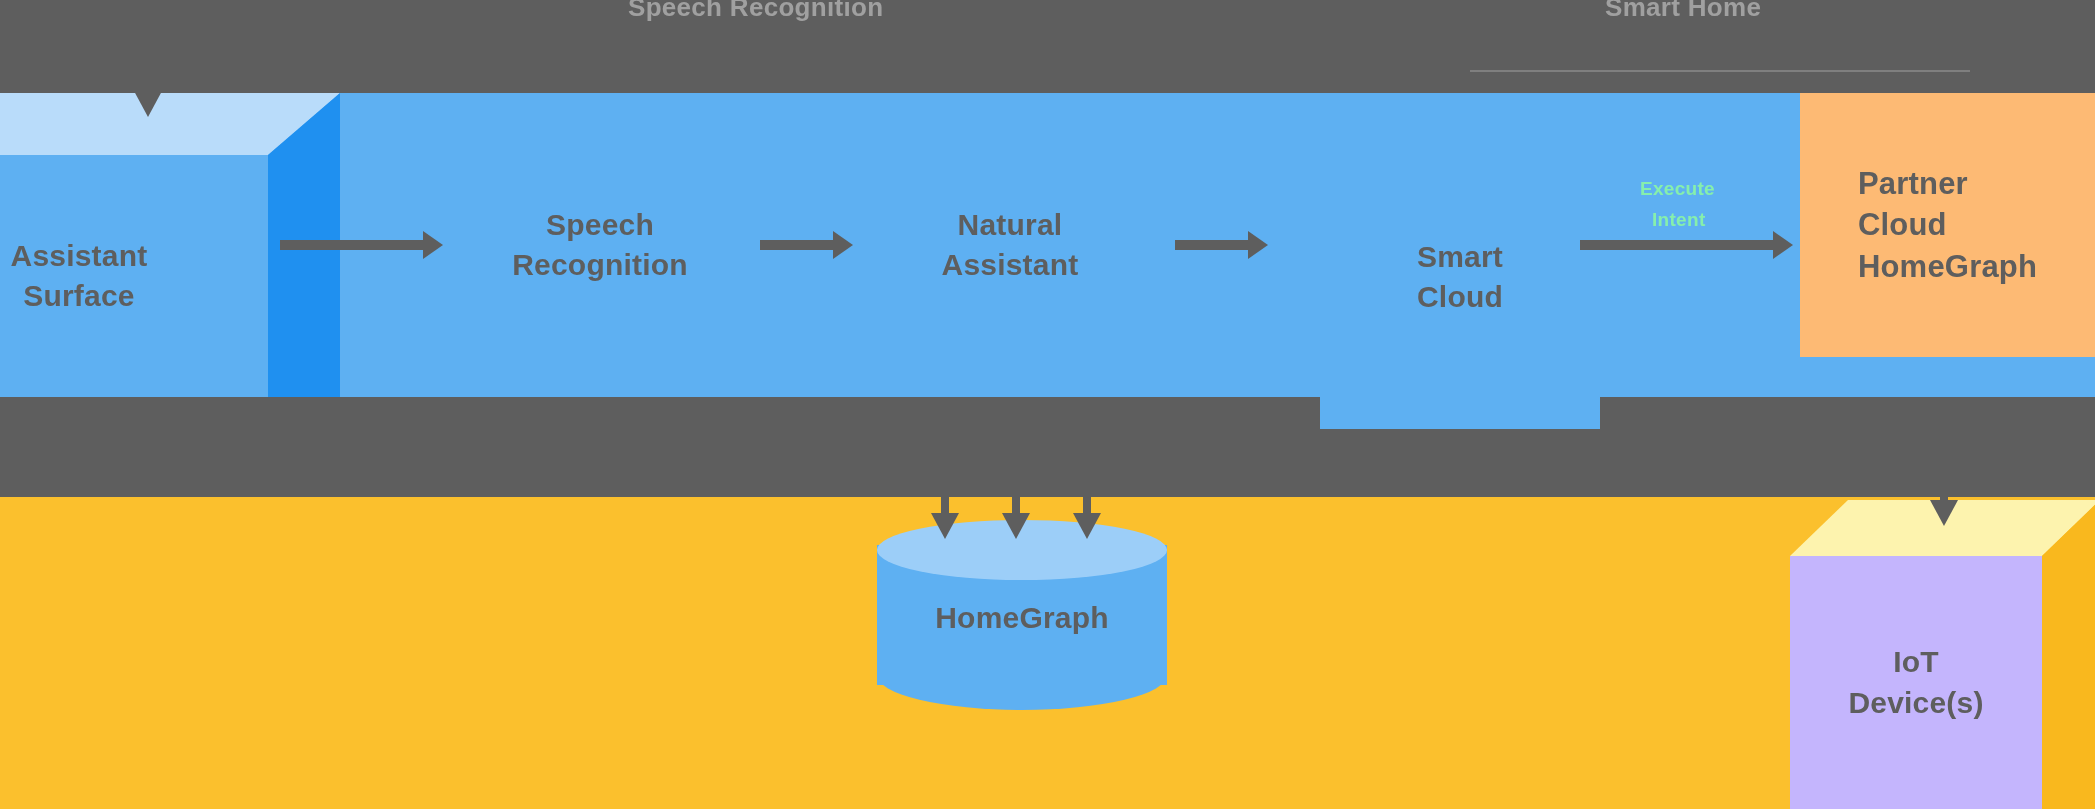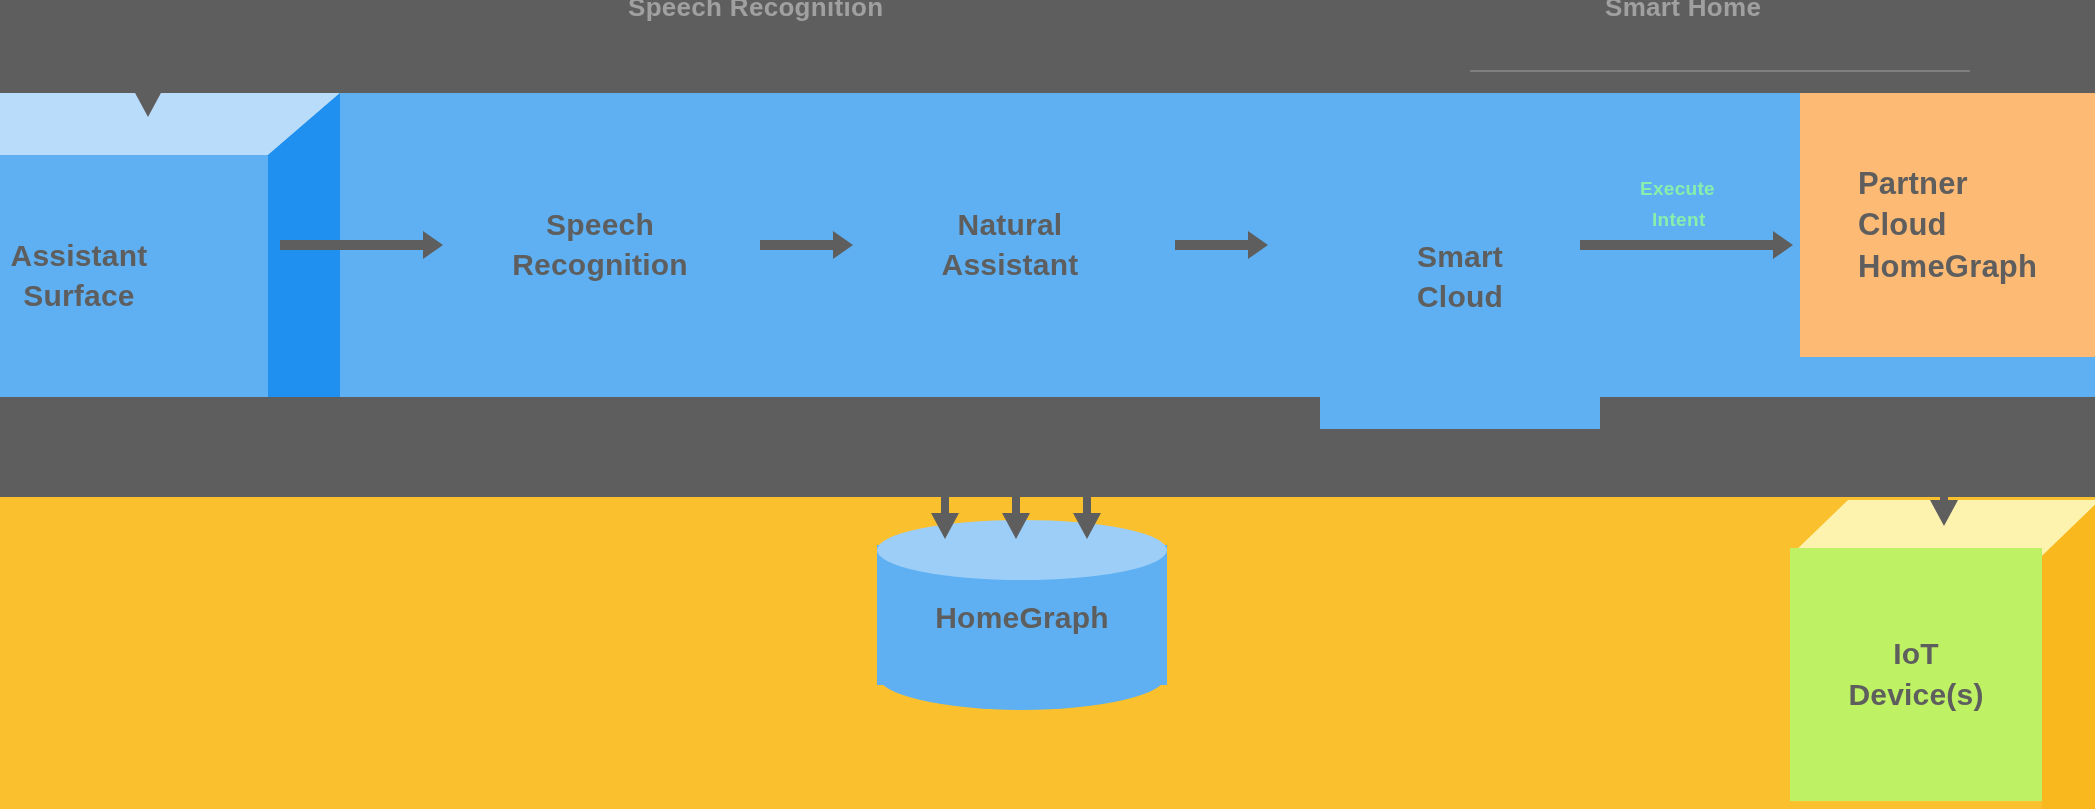--- a/index.html
+++ b/index.html
@@ -87,22 +87,22 @@
     left: 0; top: 0; width: 310px; height: 56px;
     background: #fdf3ae;
     clip-path: polygon(58px 0, 310px 0, 252px 100%, 0 100%);
   }
   .iot-box .side {
     left: 252px; top: 0; width: 58px; height: 309px;
     background: #f9b81e;
     clip-path: polygon(58px 0, 58px 309px, 0 309px, 0 56px);
   }
   .iot-box .front {
-    left: 0; top: 48px; width: 252px; height: 253px;
-    background: #bef264;
+    left: 0; top: 56px; width: 252px; height: 253px;
+    background: #c4b5fd;
   }
 
   
   .partner-box {
     left: 1800px;
     top: 93px;
     width: 295px;
     height: 264px;
     background: #fdba74;
     display: flex;

